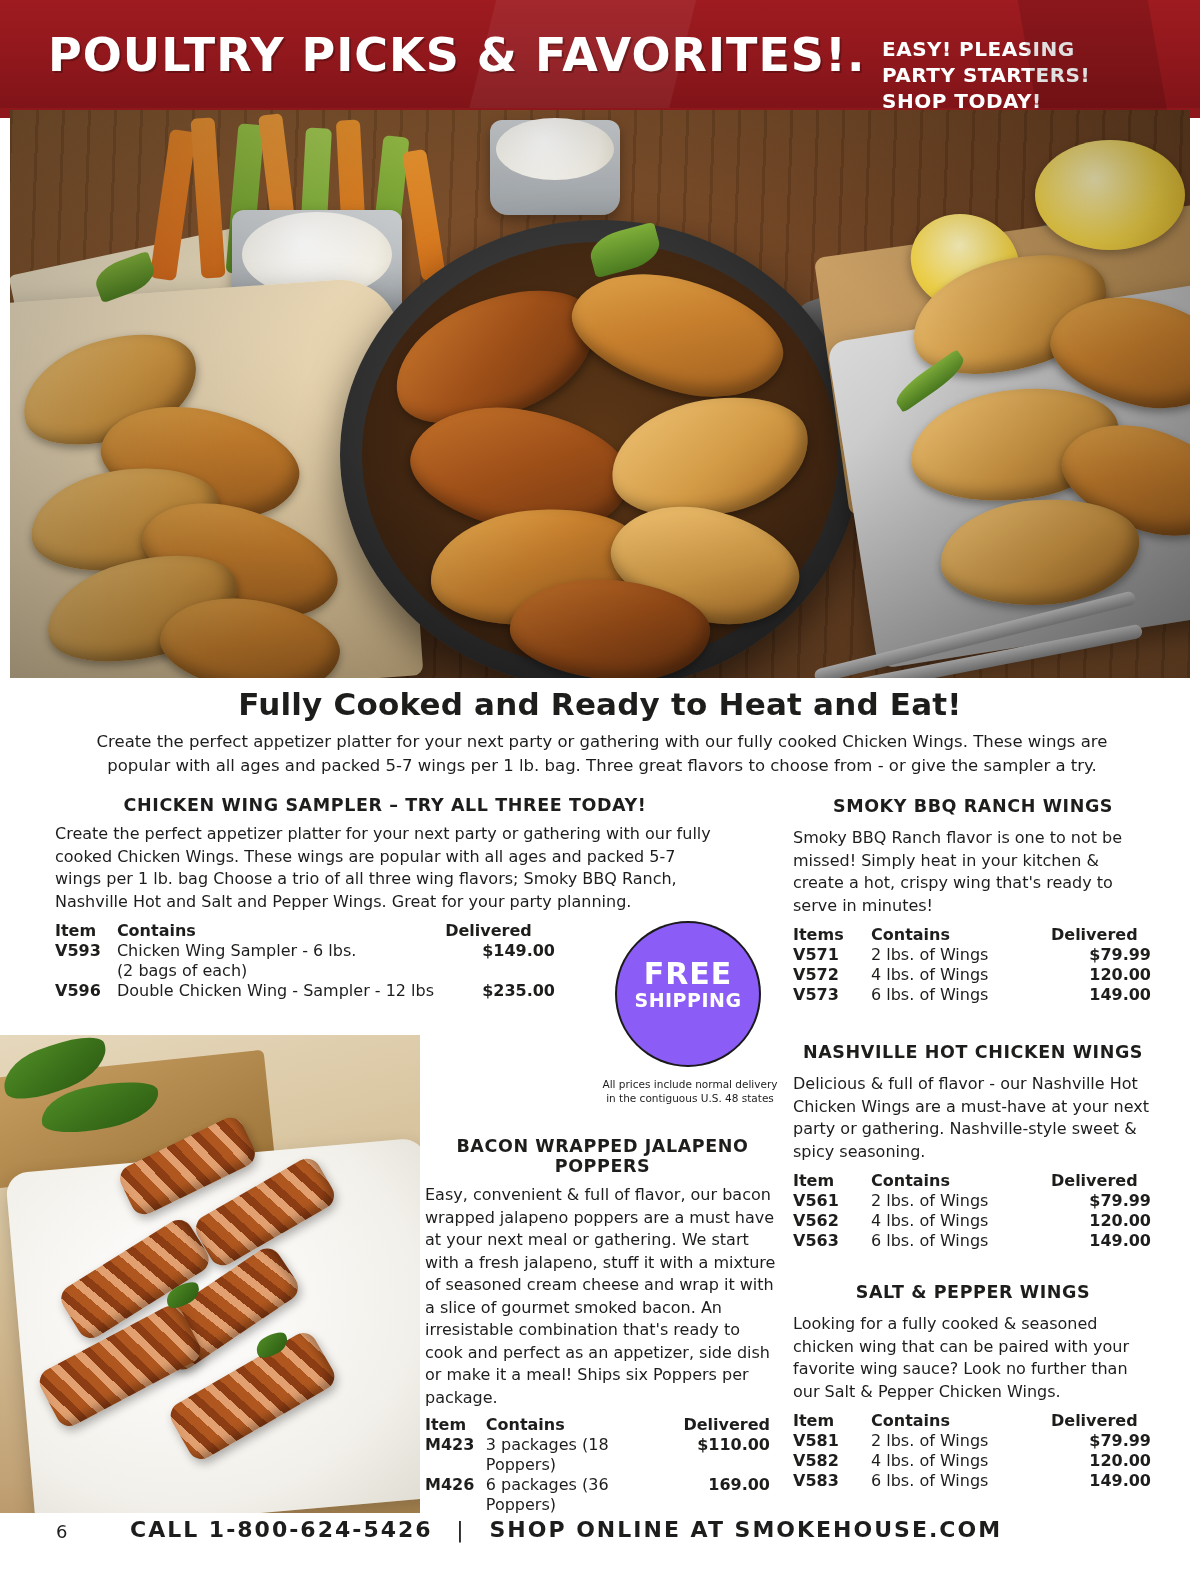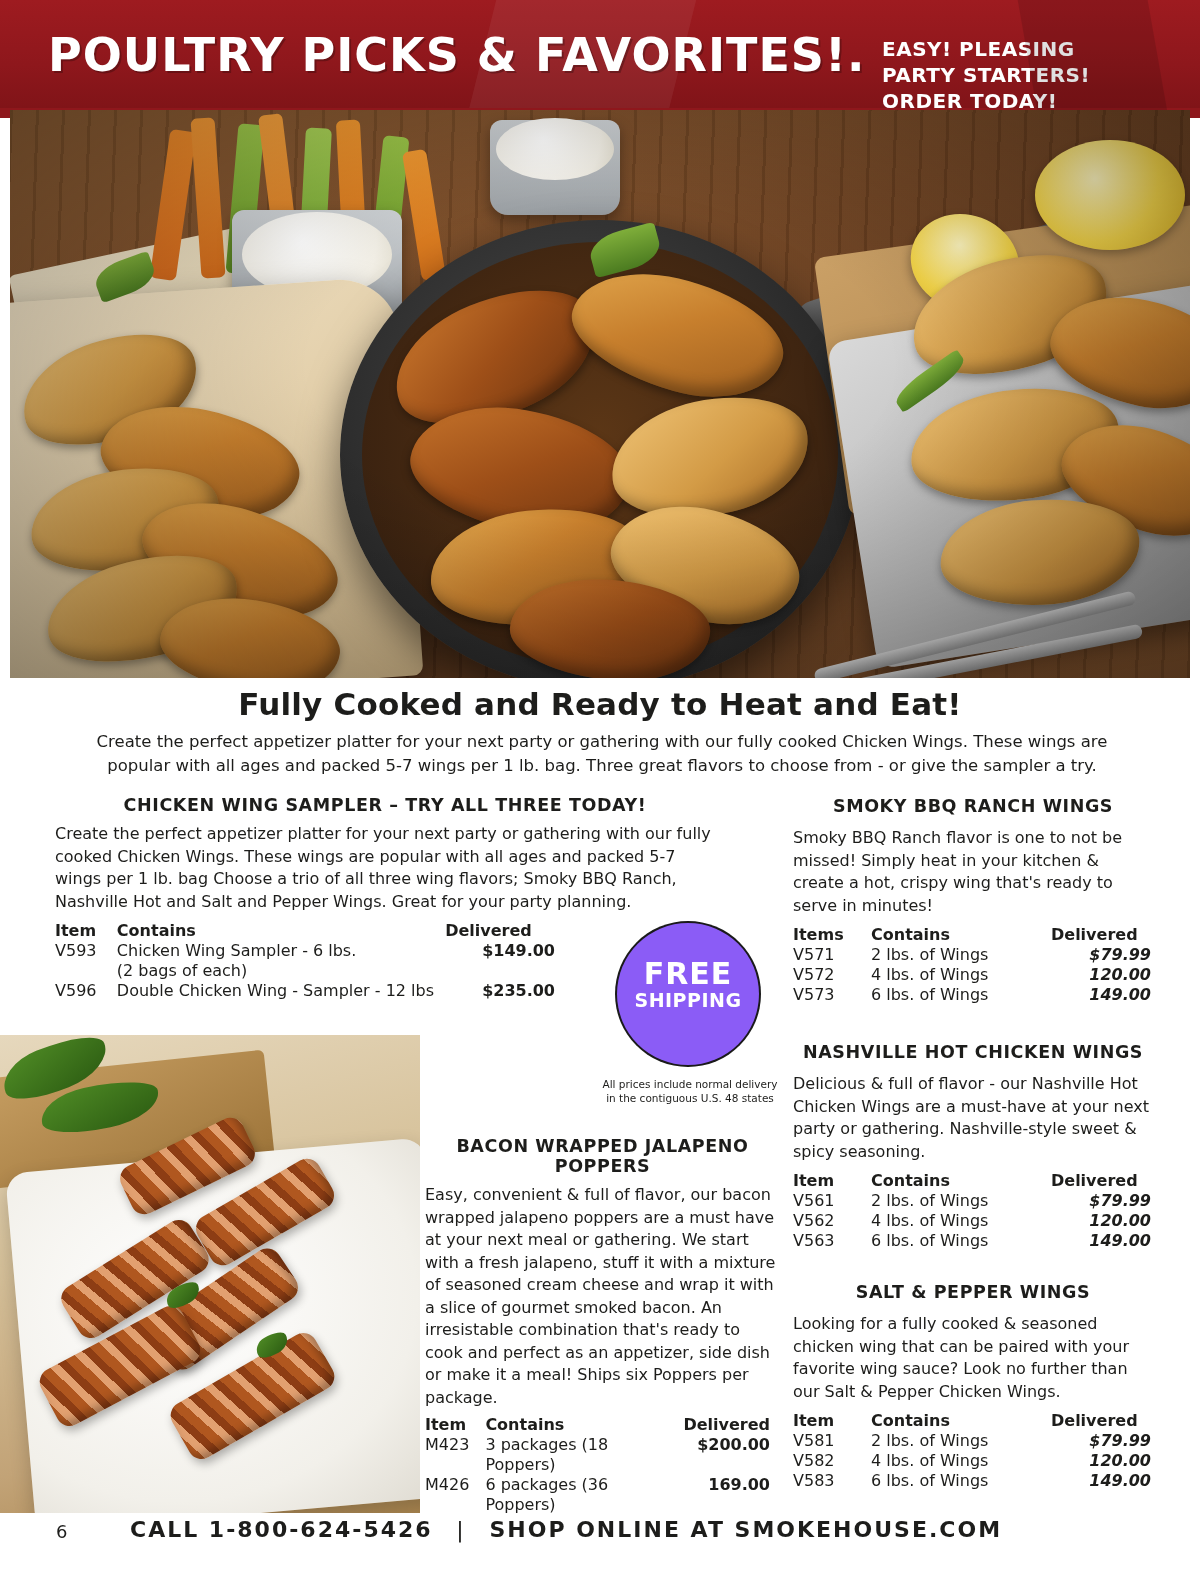--- a/index.html
+++ b/index.html
@@ -252,21 +252,21 @@
     font-weight: bold;
     text-align: left;
     padding: 0 0 1px 0;
     font-size: 16px;
   }
   table.pt td {
     padding: 0;
     vertical-align: top;
     line-height: 20px;
   }
-  td.item { font-weight: normal; white-space: nowrap; margin-left: 29px; }
+  td.item { font-weight: bold; white-space: nowrap; margin-left: 29px; }
   td.price { font-weight: bold; text-align: right; white-space: nowrap; }
   th.price-h { text-align: right; }
 
   
   #sampler-block {
     position: absolute;
     left: 55px; top: 795px;
     width: 660px;
   }
   #sampler-block .sec-title { margin-bottom: 8px; }
@@ -358,21 +358,21 @@
 
   
   .rcol { position: absolute; left: 793px; width: 360px; }
   #bbq-block { top: 796px; }
   #nash-block { top: 1042px; }
   #salt-block { top: 1282px; }
   .rcol .sec-title { margin-bottom: 7px; }
   .rcol .body-text { margin-bottom: 8px; margin-top: 11px; }
   .rcol table.pt { width: 358px; }
   .rcol td.contains { width: 180px; }
-  .rcol td.price { width: 100px; font-style: italic; }
+  .rcol td.price { width: 100px; }
   .rcol td.item { width: 78px; }
 
   
   .footer {
     position: absolute;
     left: 0; bottom: 22px;
     width: 1200px;
     height: 34px;
   }
   .page-num {
@@ -393,21 +393,21 @@
   .footer-sep { padding: 0 14px; font-weight: normal; }
 </style>
 </head>
 <body>
 
 <div class="page">
 
   <div class="banner">
     <div class="banner-bottom-curve"></div>
     <div class="banner-title">POULTRY PICKS &amp; FAVORITES!.</div>
-    <div class="banner-sub">EASY! PLEASING PARTY STARTERS! ORDER TODAY!</div>
+    <div class="banner-sub">EASY! PLEASING PARTY STARTERS! SHOP TODAY!</div>
   </div>
 
   <div class="hero">
     <div class="wood"></div>
 
     <div class="parchment"></div>
 
     <div class="veg" style="left:150px;top:20px;width:26px;height:150px;background:linear-gradient(180deg,#f08c2a,#d2691d);transform:rotate(8deg);"></div>
     <div class="veg" style="left:186px;top:8px;width:24px;height:160px;background:linear-gradient(180deg,#f59a35,#cf6a1b);transform:rotate(-4deg);"></div>
     <div class="veg" style="left:222px;top:14px;width:26px;height:150px;background:linear-gradient(180deg,#9ec94a,#5f8f24);transform:rotate(5deg);"></div>
@@ -521,21 +521,21 @@
     <table class="pt" id="poppers-table">
       <tbody>
           <tr>
         <th style="width:62px;">Item</th>
         <th>Contains</th>
         <th class="price-h">Delivered</th>
       </tr>
       <tr>
         <td class="item">M423</td>
         <td class="contains">3 packages (18 Poppers)</td>
-        <td class="price">$200.00</td>
+        <td class="price">$110.00</td>
       </tr>
       <tr>
         <td class="item">M426</td>
         <td class="contains">6 packages (36 Poppers)</td>
         <td class="price">169.00</td>
       </tr>
     </tbody>
       </table>
   </div>
 

